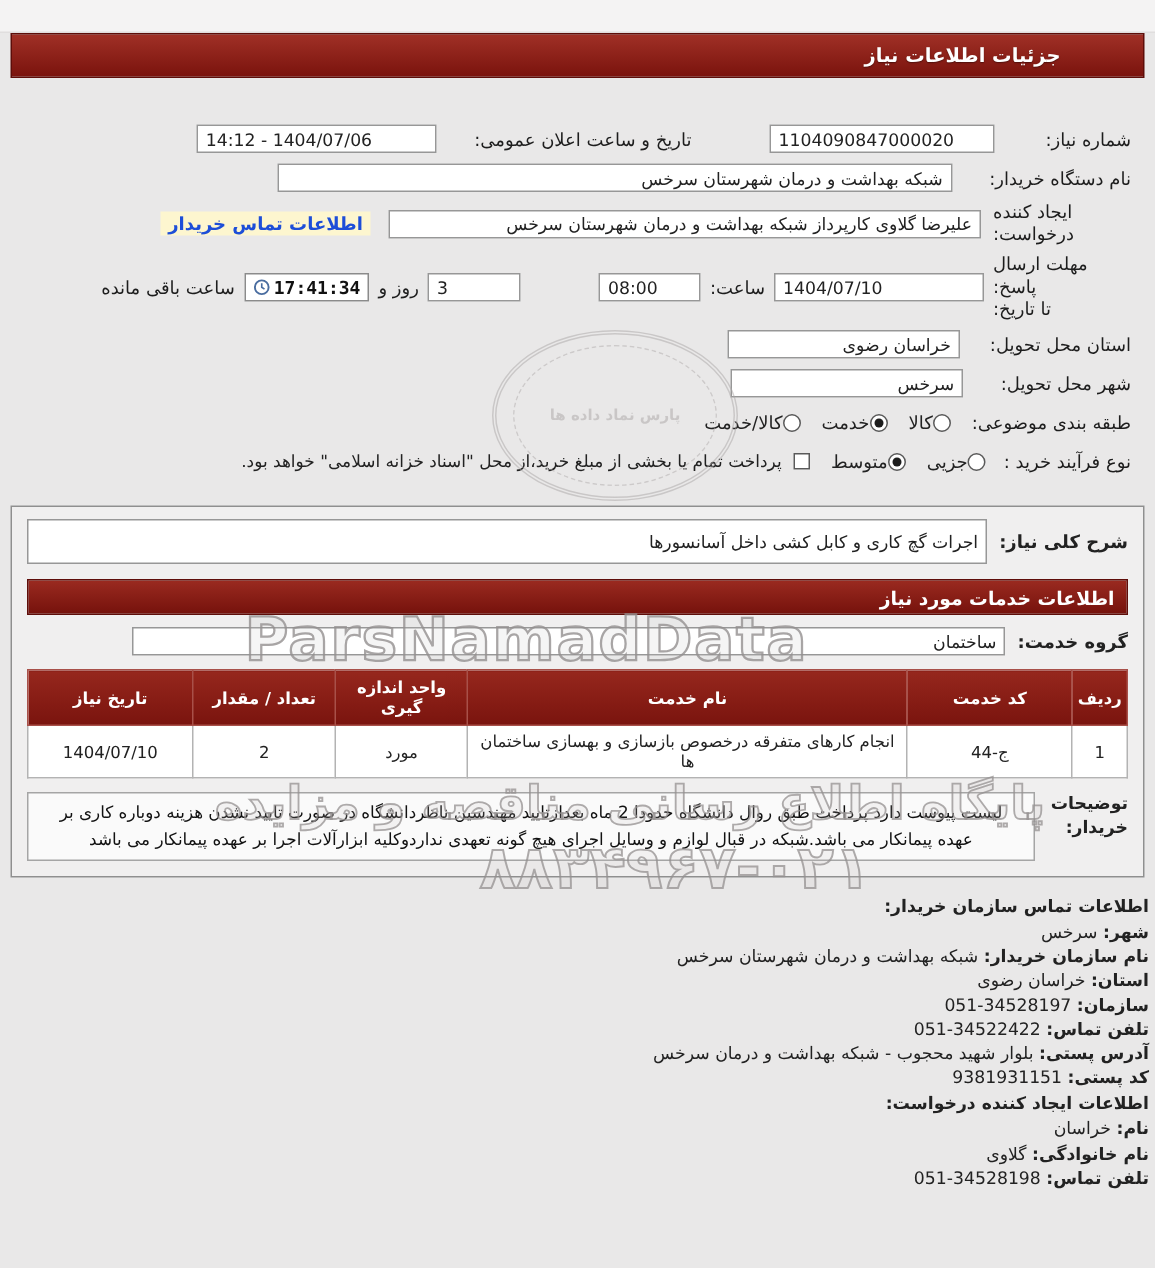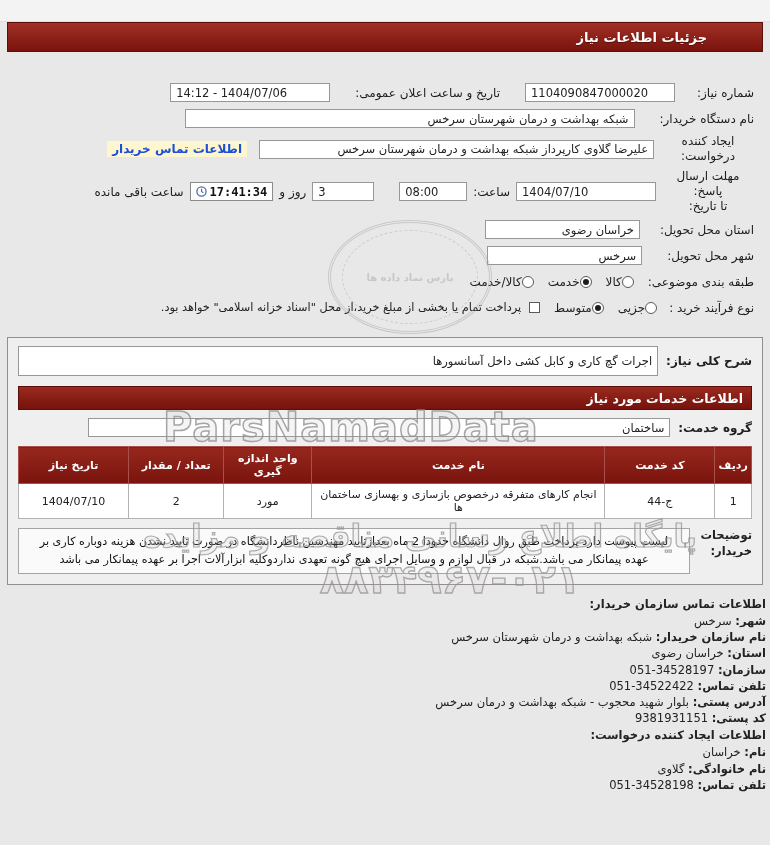--- a/index.html
+++ b/index.html
@@ -18,33 +18,33 @@
     background:linear-gradient(#a03026,#7a130d);
     border:1px solid #5e0d09;
     color:#fff; font-weight:bold; font-size:13px;
     display:flex; align-items:center;
     padding-right:55px;
     text-shadow:0 1px 1px rgba(0,0,0,.4);
   }
   .form-area { padding:30px 14px 8px; }
   .frow { display:flex; align-items:center; margin-bottom:5px; min-height:21px; padding:0 2px; }
   .flabel { color:#1d1d1d; white-space:nowrap; }
-  .dbl { display:flex; flex-direction:column; line-height:1.25; white-space:normal; width:92px; text-align:center; }
+  .dbl { display:flex; flex-direction:column; line-height:1.25; white-space:normal; width:92px; text-align:left; }
   .field {
     background:#fff; border:1px solid #979797;
     height:19px; padding:1px 5px;
     display:inline-flex; align-items:center;
     overflow:hidden; white-space:nowrap; font-size:11.5px;
   }
   .num { direction:ltr; justify-content:flex-start; }
   .w150{width:150px}.w160{width:160px}.w450{width:450px}.w395{width:395px}
   .w140{width:140px}.w68{width:68px}.w62{width:62px}.w155{width:155px}
   .mr6{margin-right:6px}.mr8{margin-right:8px}.mr12{margin-right:12px}
   .mr14{margin-right:14px}.mr20{margin-right:20px}.mr25{margin-right:25px}
-  .mr40{margin-right:25px}.mr45{margin-right:22px}
+  .mr40{margin-right:52px}.mr45{margin-right:34px}
   .contact-link { color:#1d4ed8; font-weight:bold; background:#fdf6cf; padding:1px 5px; cursor:pointer; white-space:nowrap; }
   .timer {
     background:#fff; border:1px solid #8b8b8b;
     display:inline-flex; direction:ltr; align-items:center; gap:3px;
     padding:1px 5px; height:19px;
   }
   .tdigits { font-family:"DejaVu Sans Mono", monospace; font-weight:bold; font-size:12px; color:#111; }
   .radio { width:12px; height:12px; border:1px solid #5a5a5a; border-radius:50%; background:#fff;
     display:inline-flex; align-items:center; justify-content:center; flex:none; }
   .radio.checked::before { content:""; width:6px; height:6px; border-radius:50%; background:#1d1d1d; }

